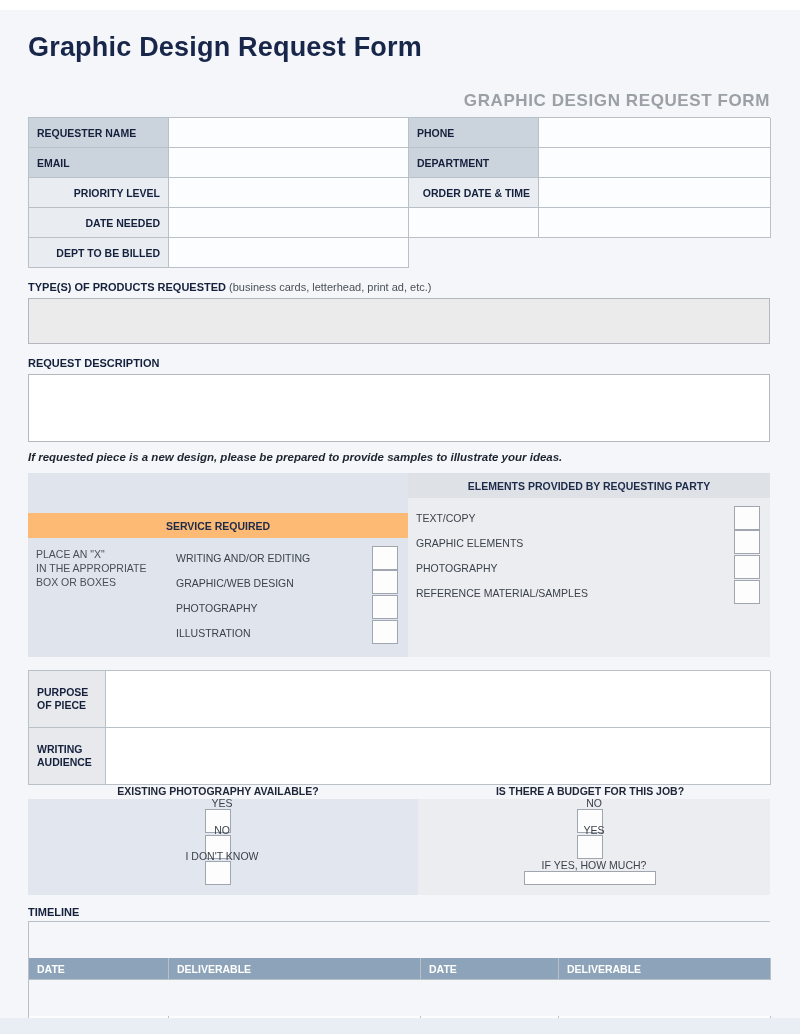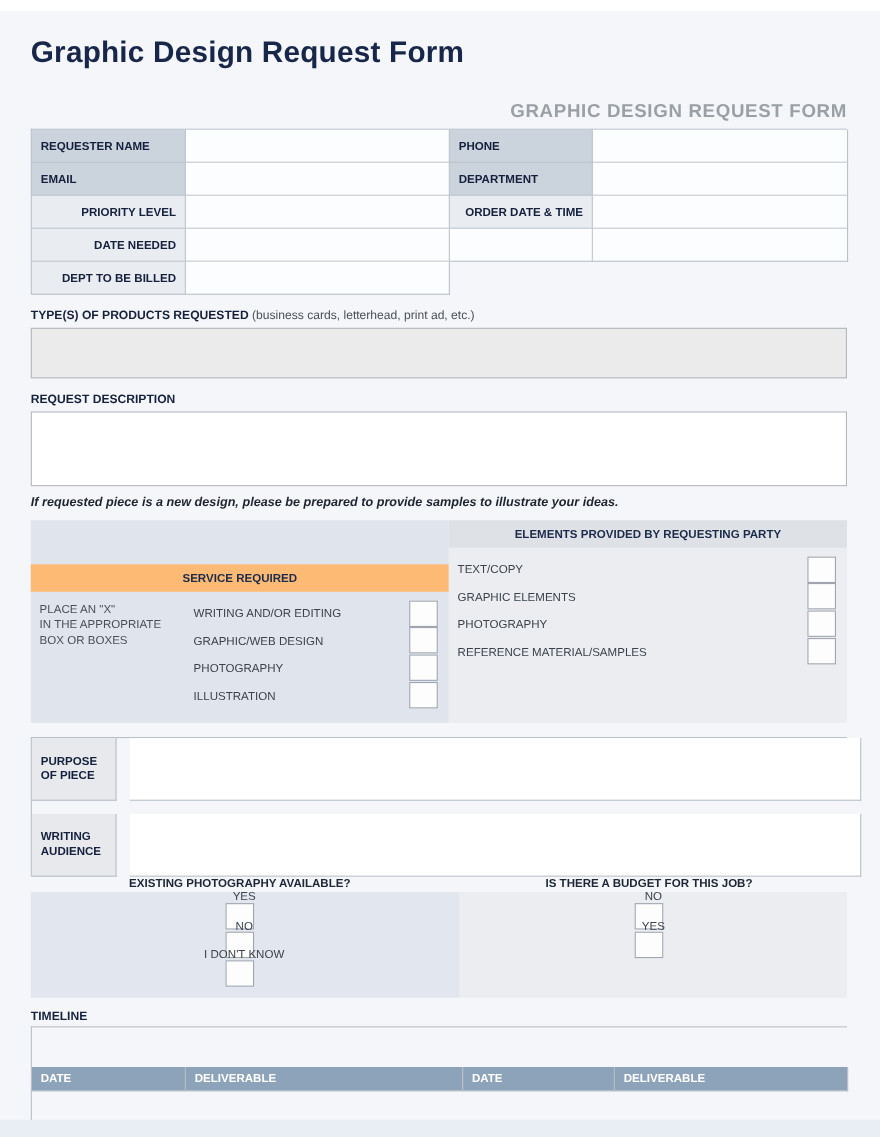--- a/index.html
+++ b/index.html
@@ -51,21 +51,21 @@
   .svc-body { display:flex; padding:7px 10px 12px 8px; }
   .svc-instruction { width:140px; font-size:10.5px; color:#4a4f57; line-height:14px; padding-top:2px; }
   .svc-items { flex:1; }
   .svc-item { display:flex; align-items:center; height:25px; }
   .svc-item .svc-item-label { flex:1; text-align:left; font-size:10.5px; color:#3c424b; padding-right:8px; }
   .cbx { width:26px; height:24px; background:#fdfdfe; border:1px solid #9fa6b0; flex:0 0 auto; }
   .svc-item + .svc-item .cbx { margin-top:-1px; }
 
   
   .purpose { margin-top:13px; display:grid; grid-template-columns:77px 665px;
-             border-top:1px solid #b9c0c8; border-left:1px solid #b9c0c8;gap:12px; }
+             border-top:1px solid #b9c0c8; border-left:1px solid #b9c0c8; }
   .purpose > div { border-right:1px solid #b9c0c8; border-bottom:1px solid #b9c0c8; }
   .purpose .plbl { height:57px; background:#e7e9ec; font-size:10.5px; font-weight:bold;
                    display:flex; align-items:center; padding:0 8px; line-height:13px; }
   .purpose .pval { background:#ffffff; }
 
   
   .pb { margin-top:14px; display:flex; }
   .pb-left  { width:390px; background:#e2e6ee; padding:8px 10px 10px 0; }
   .pb-right { width:352px; background:#ebedf0; padding:8px 8px 10px 0; }
   .pb-row { display:flex; align-items:center; justify-content:flex-end; height:26px;flex-direction:column; }
@@ -219,20 +219,24 @@
     <div class="pb-right">
       <div class="pb-row">
         <span class="pb-q">IS THERE A BUDGET FOR THIS JOB?</span>
         <span class="pb-opt">NO</span>
         <span class="cbx"></span>
       </div>
       <div class="pb-row">
         <span class="pb-opt">YES</span>
         <span class="cbx"></span>
       </div>
+      <div class="pb-row">
+        <span class="pb-opt">IF YES, HOW MUCH?</span>
+        <span class="money-input"></span>
+      </div>
     </div>
   </div>
 
   <div class="timeline-label">TIMELINE</div>
   <div class="timeline">
     <div class="tl-head">DATE</div>
     <div class="tl-head">DELIVERABLE</div>
     <div class="tl-head">DATE</div>
     <div class="tl-head">DELIVERABLE</div>
 

